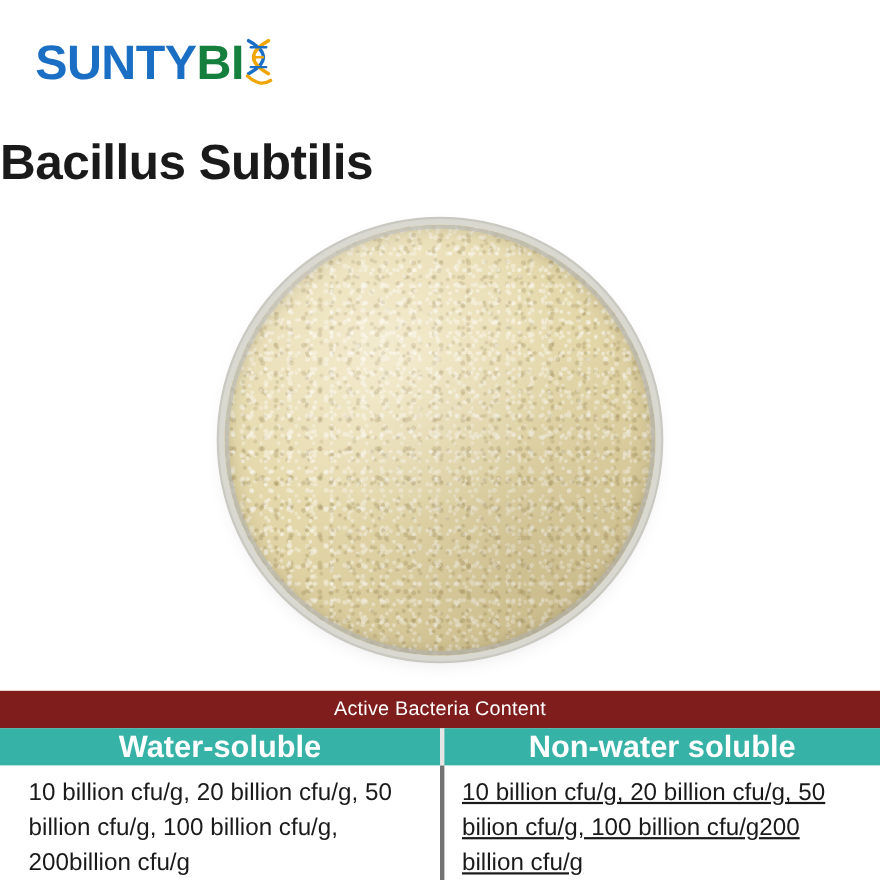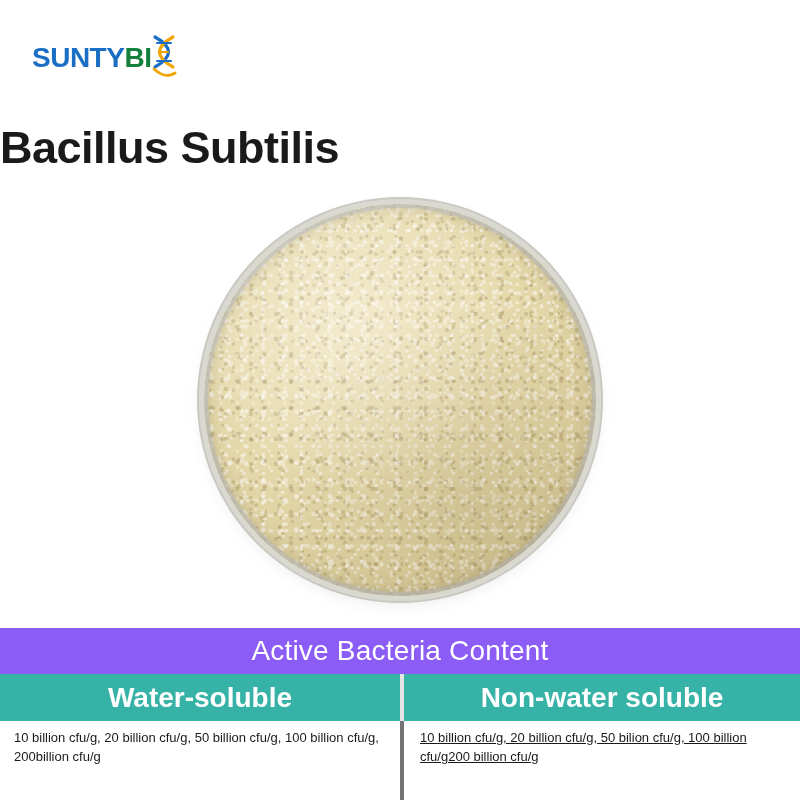--- a/index.html
+++ b/index.html
@@ -17,21 +17,21 @@
 
   
   .logo {
     position: absolute;
     left: 32px; top: 32px;
     display: flex;
     align-items: center;
     height: 52px;
   }
   .logo-text {
-    font-size: 28px;
+    font-size: 44px;
     font-weight: bold;
     letter-spacing: -0.5px;
     line-height: 1;
     font-family: "Liberation Sans", sans-serif;
   }
   .logo-sunty { color: #1a6fc4; }
   .logo-bi { color: #15803d; }
   .logo-dna {
     position: relative;
     width: 30px; height: 50px;
@@ -122,26 +122,26 @@
   
   .spec-table {
     position: absolute;
     left: 0; right: 0; bottom: 0;
     height: 172px;
     display: flex;
     flex-direction: column;
   }
   .spec-header {
     height: 46px;
-    background: #8b5cf6;
+    background: #7f1d1d;
     color: #ffffff;
     display: flex;
     align-items: center;
     justify-content: center;
-    font-size: 28px;
+    font-size: 18px;
     letter-spacing: 0.2px;
   }
   .spec-subrow {
     height: 47px;
     display: flex;
     background: #36b2a6;
     color: #ffffff;
   }
   .spec-sub {
     flex: 1 1 50%;
@@ -153,22 +153,22 @@
   }
   .spec-sub + .spec-sub { border-left: 4px solid #e5e5e5; }
 
   .spec-values {
     flex: 1;
     display: flex;
     background: #ffffff;
   }
   .spec-val {
     flex: 1 1 50%;
-    padding: 8px 14px 0 14px;
-    font-size: 13px;
+    padding: 8px 14px 0 26px;
+    font-size: 22px;
     color: #1a1a1a;
     line-height: 1.45;
   }
   .spec-val + .spec-val { border-left: 4px solid #737373; padding-left: 16px; text-decoration: underline; }
   .spec-values { border-top: 0; }
 </style>
 </head>
 <body>
 
 <div class="page">

